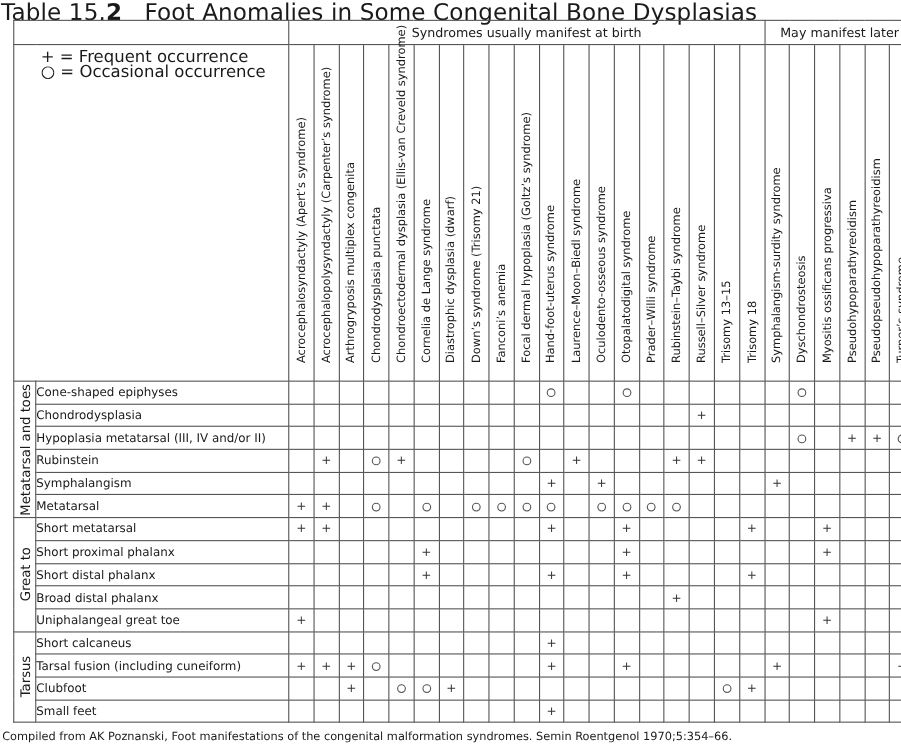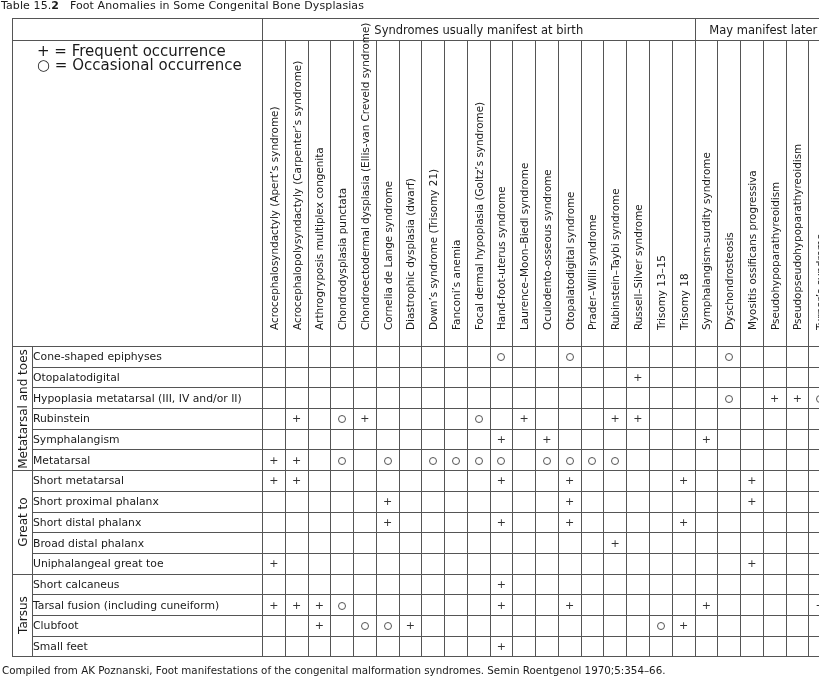--- a/index.html
+++ b/index.html
@@ -1,18 +1,18 @@
 <!DOCTYPE html>
 <html><head>
 <meta charset="utf-8">
 <style>
   html, body { margin: 0; padding: 0; background: #ffffff; }
   body { width: 819px; height: 680px; position: relative; overflow: hidden;
          font-family: "DejaVu Sans", sans-serif; color: #1a1a1a; }
-  .title { position: absolute; left: 1px; top: -1px; font-size: 11px; letter-spacing: 0.1px; white-space: nowrap; }
+  .title { position: absolute; left: 1px; top: -1px; font-size: 21px; letter-spacing: 0.1px; white-space: nowrap; }
   .title b { font-weight: bold; }
   table.ft { position: absolute; left: 12px; top: 18px; border-collapse: collapse; table-layout: fixed; width: 819px; }
   table.ft td, table.ft th { border: 1px solid #555; padding: 0; font-weight: normal; }
   .grp-row th { height: 21px; font-size: 11.5px; font-weight: bold; text-align: center; vertical-align: middle; }
   .grp-row th.blank { border-right: 1px solid #555; }
   .col-row th { height: 305px; vertical-align: bottom; position: relative; }
   .legend { position: absolute; left: 24px; top: 3px; font-size: 15px; line-height: 14px; text-align: left; }
   .vlabel { position: absolute; left: 50%; bottom: 4px; transform-origin: 0 0;
             transform: rotate(-90deg) translate(0, -50%); white-space: nowrap; font-size: 10.4px; }
   .col-row th.lab { vertical-align: top; }
@@ -175,21 +175,21 @@
         <td class="c"></td>
         <td class="c"></td>
         <td class="c"></td>
         <td class="c"><span class="o"></span></td>
         <td class="c"></td>
         <td class="c"></td>
         <td class="c"></td>
         <td class="c"></td>
       </tr>
       <tr>
-        <td class="rl">Otopalatodigital</td>
+        <td class="rl">Chondrodysplasia</td>
         <td class="c"></td>
         <td class="c"></td>
         <td class="c"></td>
         <td class="c"></td>
         <td class="c"></td>
         <td class="c"></td>
         <td class="c"></td>
         <td class="c"></td>
         <td class="c"></td>
         <td class="c"></td>

